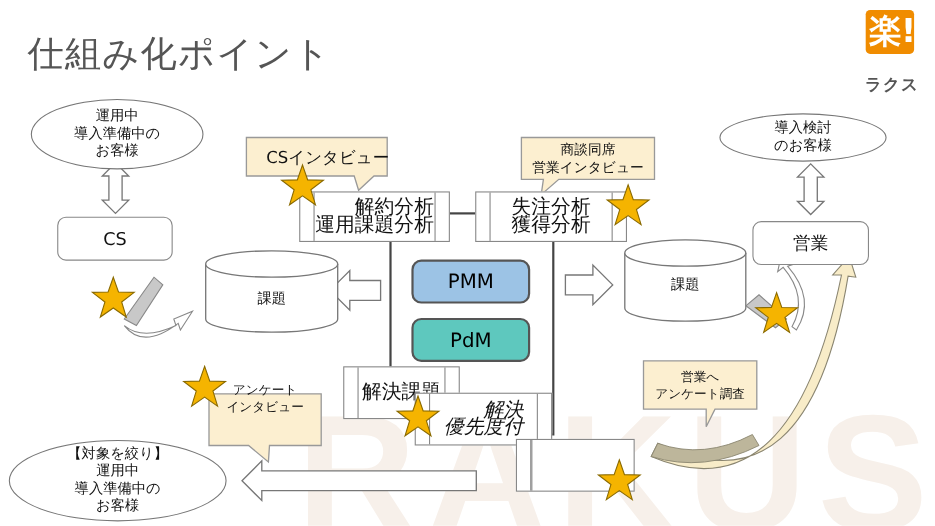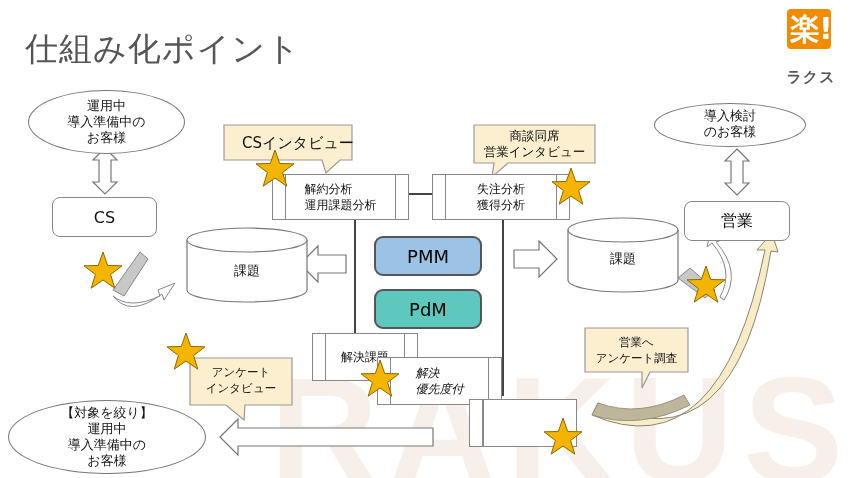--- a/index.html
+++ b/index.html
@@ -10,21 +10,21 @@
   .logo-box { left:787px; top:9px; width:44px; height:40px; background:#f08c00; border-radius:4px; }
   .logo-kanji { left:787px; top:9px; width:36px; height:40px; font-size:30px; line-height:40px; color:#fff; font-weight:bold; text-align:center; }
   .logo-bang { left:819px; top:9px; width:12px; height:40px; font-size:30px; line-height:40px; color:#fff; font-weight:bold; text-align:center; }
   .logo-text { left:783px; top:68px; width:56px; font-size:15px; color:#555; text-align:center; font-weight:bold; letter-spacing:1px; }
   .watermark { left:270px; top:355px; font-size:150px; font-weight:bold; color:#f7f0ea; letter-spacing:10px; font-family:"Liberation Sans", sans-serif; line-height:1; }
   .ellipse { border:1.3px solid #777; border-radius:50%; background:#fff; display:flex; align-items:center; justify-content:center; text-align:center; font-size:13px; line-height:16px; }
   .rbox { border:1.3px solid #888; border-radius:8px; background:#fff; display:flex; align-items:center; justify-content:center; font-size:16px; }
   .proc { border:1.3px solid #888; background:#fff; display:flex; }
   .proc .side { width:12px; border-right:1.3px solid #888; }
   .proc .side.r { border-right:none; border-left:1.3px solid #888; }
-  .proc .mid { flex:1; display:flex; align-items:center; justify-content:center; text-align:left; font-size:12px; line-height:16px; }
+  .proc .mid { flex:1; display:flex; align-items:center; justify-content:center; text-align:right; font-size:18px; line-height:16px; }
   .role { border:2px solid #555; border-radius:9px; display:flex; align-items:center; justify-content:center; font-size:18px; color:#000000; }
   .callout-text { display:flex; align-items:center; justify-content:center; text-align:center; font-size:12.5px; line-height:16px; }
   .cyl-label { font-size:13px; text-align:center; }
   svg.layer { position:absolute; left:0; top:0; }
 </style>
 </head>
 <body>
 
 <div class="abs watermark">RAKUS</div>
 
@@ -143,21 +143,21 @@
   <div class="side"></div>
   <div class="side r"></div>
 </div>
 
 <div class="abs cyl-label" style="left:187px;top:262px;width:120px;">課題</div>
 <div class="abs cyl-label" style="left:568px;top:250px;width:110px;">課題</div>
 
 <div class="abs callout-text" style="left:224px;top:125px;width:128px;height:35px;font-size:15px;padding-left:10px;">CSインタビュー</div>
 <div class="abs callout-text" style="left:474px;top:125px;width:121px;height:38px;white-space:pre-line;">商談同席
 営業インタビュー</div>
-<div class="abs callout-text" style="left:190px;top:356px;width:102px;height:47px;white-space:pre-line;font-size:11.5px;">アンケート
+<div class="abs callout-text" style="left:190px;top:338px;width:102px;height:47px;white-space:pre-line;font-size:11.5px;">アンケート
 インタビュー</div>
 <div class="abs callout-text" style="left:585px;top:328px;width:103px;height:44px;white-space:pre-line;font-size:11.5px;">営業へ
 アンケート調査</div>
 
 <svg class="layer" width="850" height="478">
   <defs>
     <polygon id="starshape" points="0,-20 4.7,-6.5 19,-6.2 7.6,2.5 11.8,16.2 0,8 -11.8,16.2 -7.6,2.5 -19,-6.2 -4.7,-6.5"></polygon>
   </defs>
   <g fill="#f5b400" stroke="#8a6a00" stroke-width="1">
     <use href="#starshape" transform="translate(275,170)"></use>

